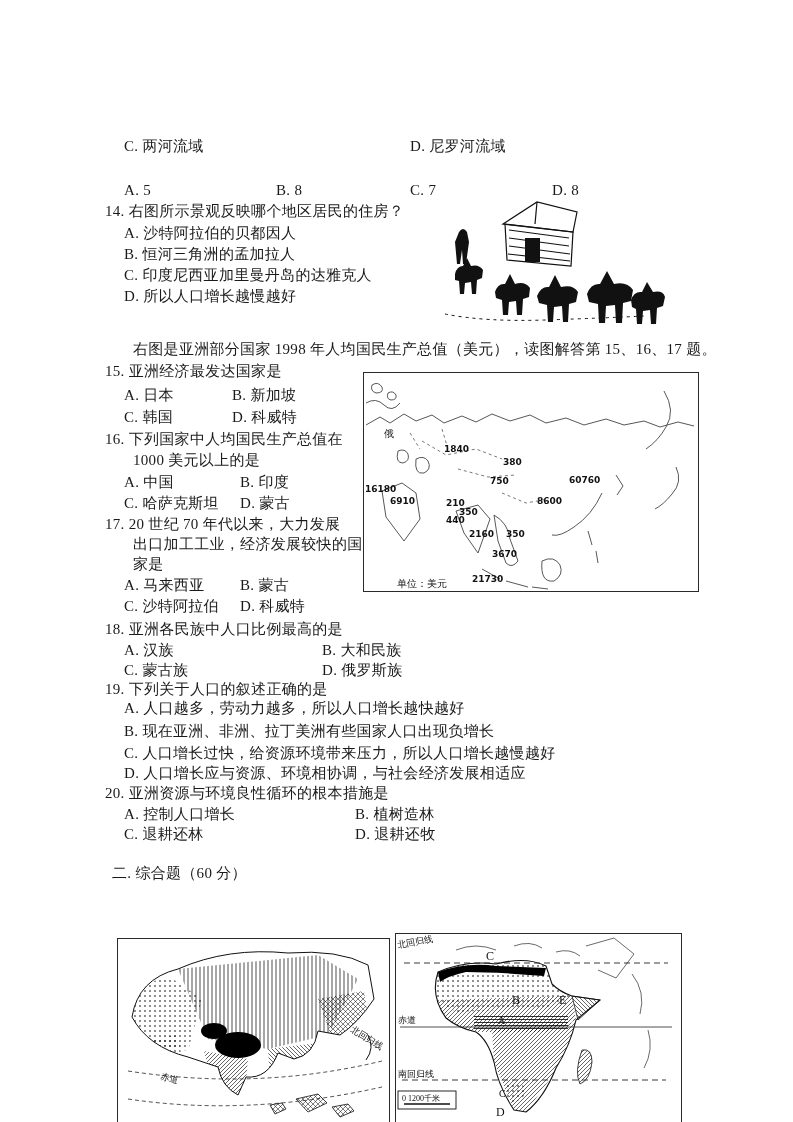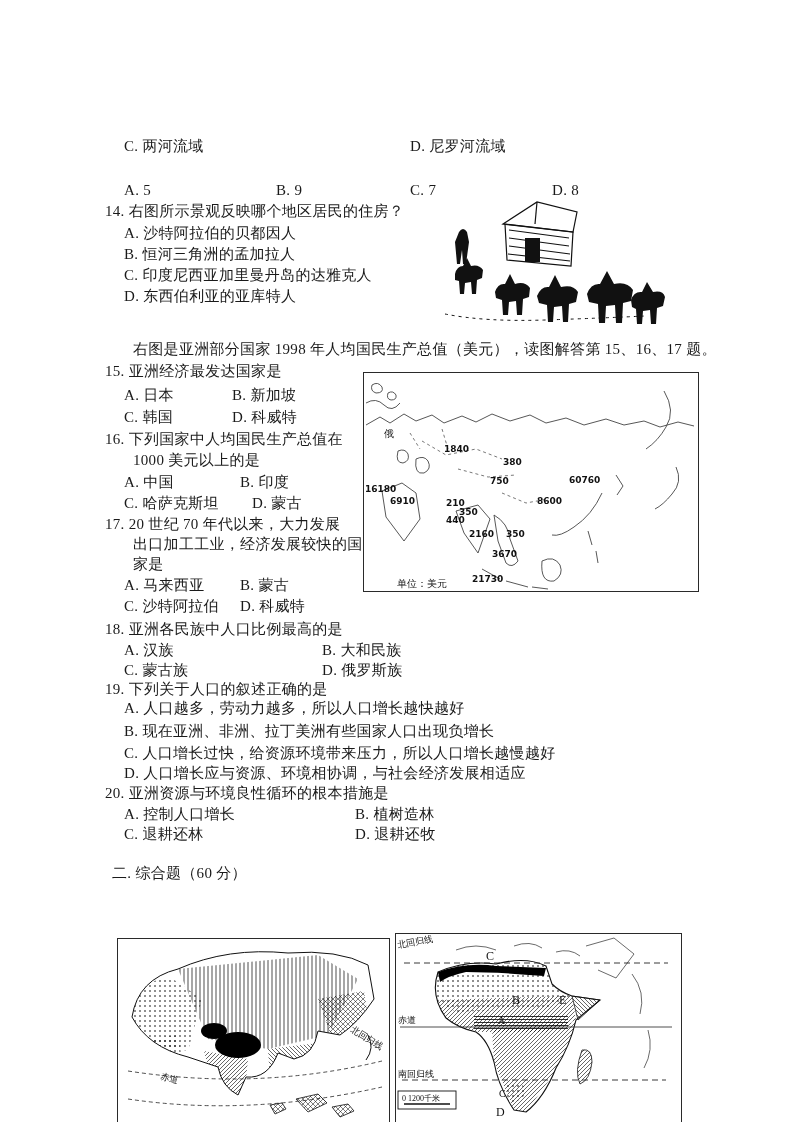--- a/index.html
+++ b/index.html
@@ -16,44 +16,44 @@
 </style>
 </head>
 <body>
 
 <div class="page">
 
   <span class="ln" style="left:124px;top:137px">C. 两河流域</span>
   <span class="ln" style="left:410px;top:137px">D. 尼罗河流域</span>
 
   <span class="ln" style="left:124px;top:181px">A. 5</span>
-  <span class="ln" style="left:276px;top:181px">B. 9</span>
+  <span class="ln" style="left:276px;top:181px">B. 8</span>
   <span class="ln" style="left:410px;top:181px">C. 7</span>
   <span class="ln" style="left:552px;top:181px">D. 8</span>
 
   <span class="ln" style="left:105px;top:202px">14. 右图所示景观反映哪个地区居民的住房？</span>
   <span class="ln" style="left:124px;top:224px">A. 沙特阿拉伯的贝都因人</span>
   <span class="ln" style="left:124px;top:245px">B. 恒河三角洲的孟加拉人</span>
   <span class="ln" style="left:124px;top:266px">C. 印度尼西亚加里曼丹岛的达雅克人</span>
-  <span class="ln" style="left:124px;top:287px">D. 东西伯利亚的亚库特人</span>
+  <span class="ln" style="left:124px;top:287px">D. 所以人口增长越慢越好</span>
 
   <span class="ln" style="left:133px;top:340px">右图是亚洲部分国家 1998 年人均国民生产总值（美元），读图解答第 15、16、17 题。</span>
 
   <span class="ln" style="left:105px;top:362px">15. 亚洲经济最发达国家是</span>
   <span class="ln" style="left:124px;top:386px">A. 日本</span>
   <span class="ln" style="left:232px;top:386px">B. 新加坡</span>
   <span class="ln" style="left:124px;top:408px">C. 韩国</span>
   <span class="ln" style="left:232px;top:408px">D. 科威特</span>
 
   <span class="ln" style="left:105px;top:430px">16. 下列国家中人均国民生产总值在</span>
   <span class="ln" style="left:133px;top:451px">1000 美元以上的是</span>
   <span class="ln" style="left:124px;top:473px">A. 中国</span>
   <span class="ln" style="left:240px;top:473px">B. 印度</span>
   <span class="ln" style="left:124px;top:494px">C. 哈萨克斯坦</span>
-  <span class="ln" style="left:252px;top:494px">D. 蒙古</span>
+  <span class="ln" style="left:240px;top:494px">D. 蒙古</span>
 
   <span class="ln" style="left:105px;top:515px">17. 20 世纪 70 年代以来，大力发展</span>
   <span class="ln" style="left:133px;top:535px">出口加工工业，经济发展较快的国</span>
   <span class="ln" style="left:133px;top:555px">家是</span>
   <span class="ln" style="left:124px;top:576px">A. 马来西亚</span>
   <span class="ln" style="left:240px;top:576px">B. 蒙古</span>
   <span class="ln" style="left:124px;top:597px">C. 沙特阿拉伯</span>
   <span class="ln" style="left:240px;top:597px">D. 科威特</span>
 
   <span class="ln" style="left:105px;top:620px">18. 亚洲各民族中人口比例最高的是</span>

